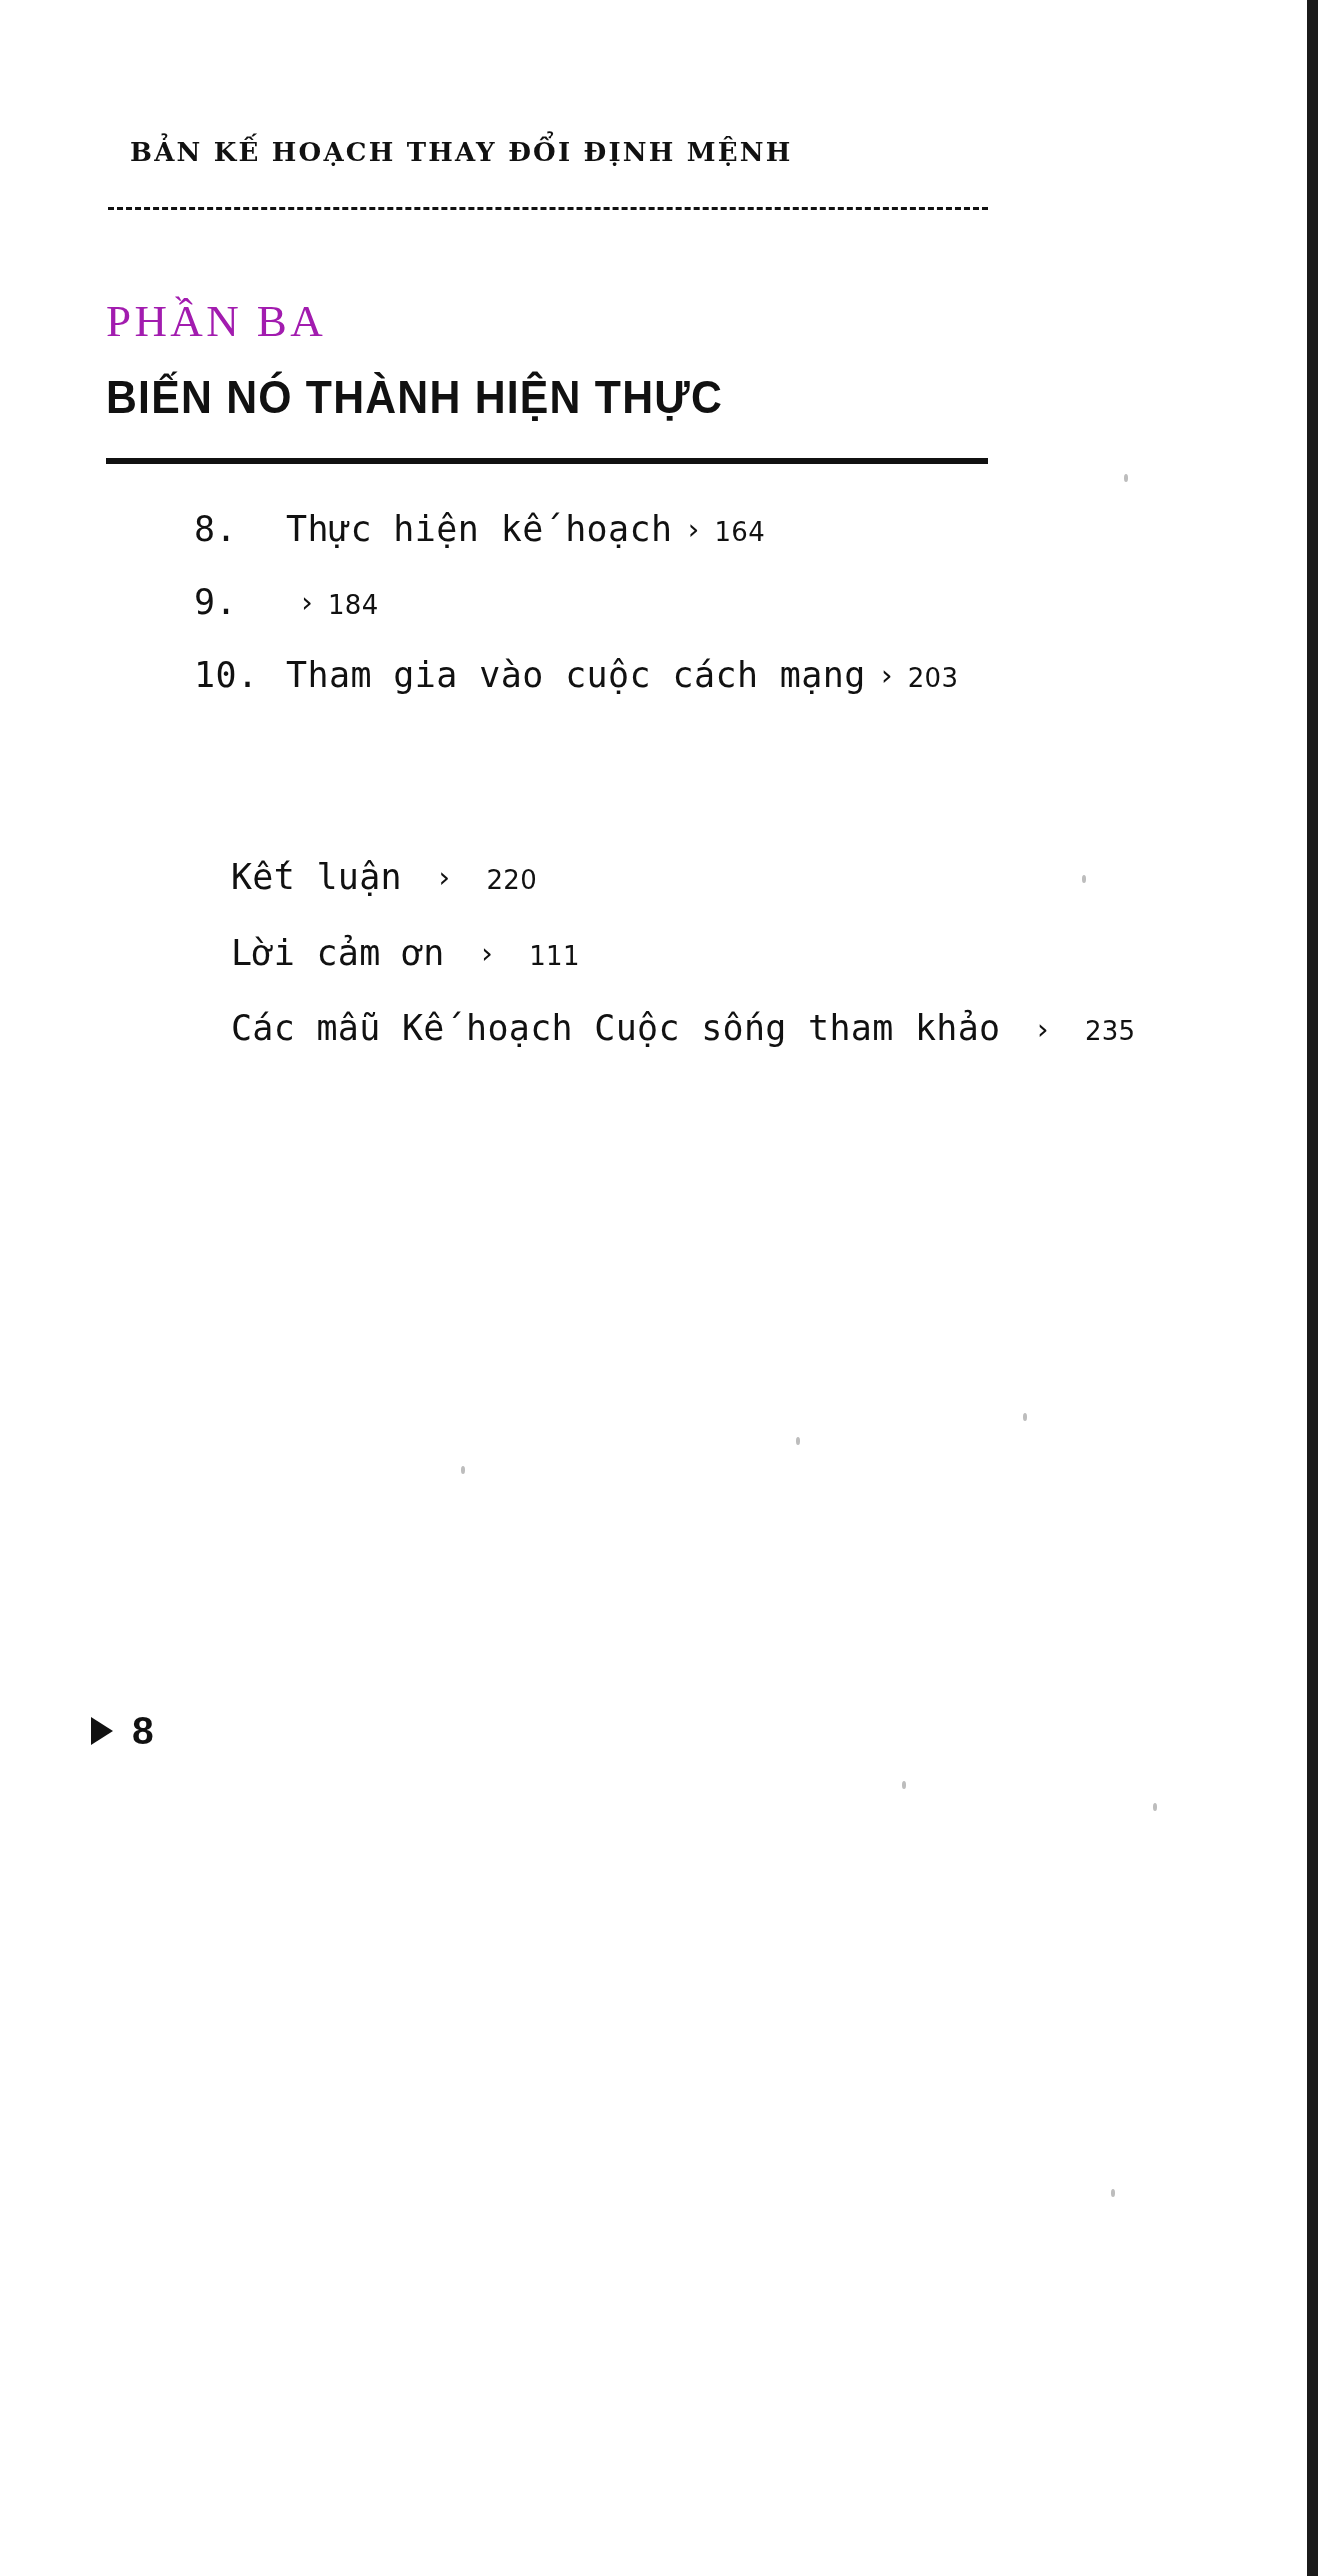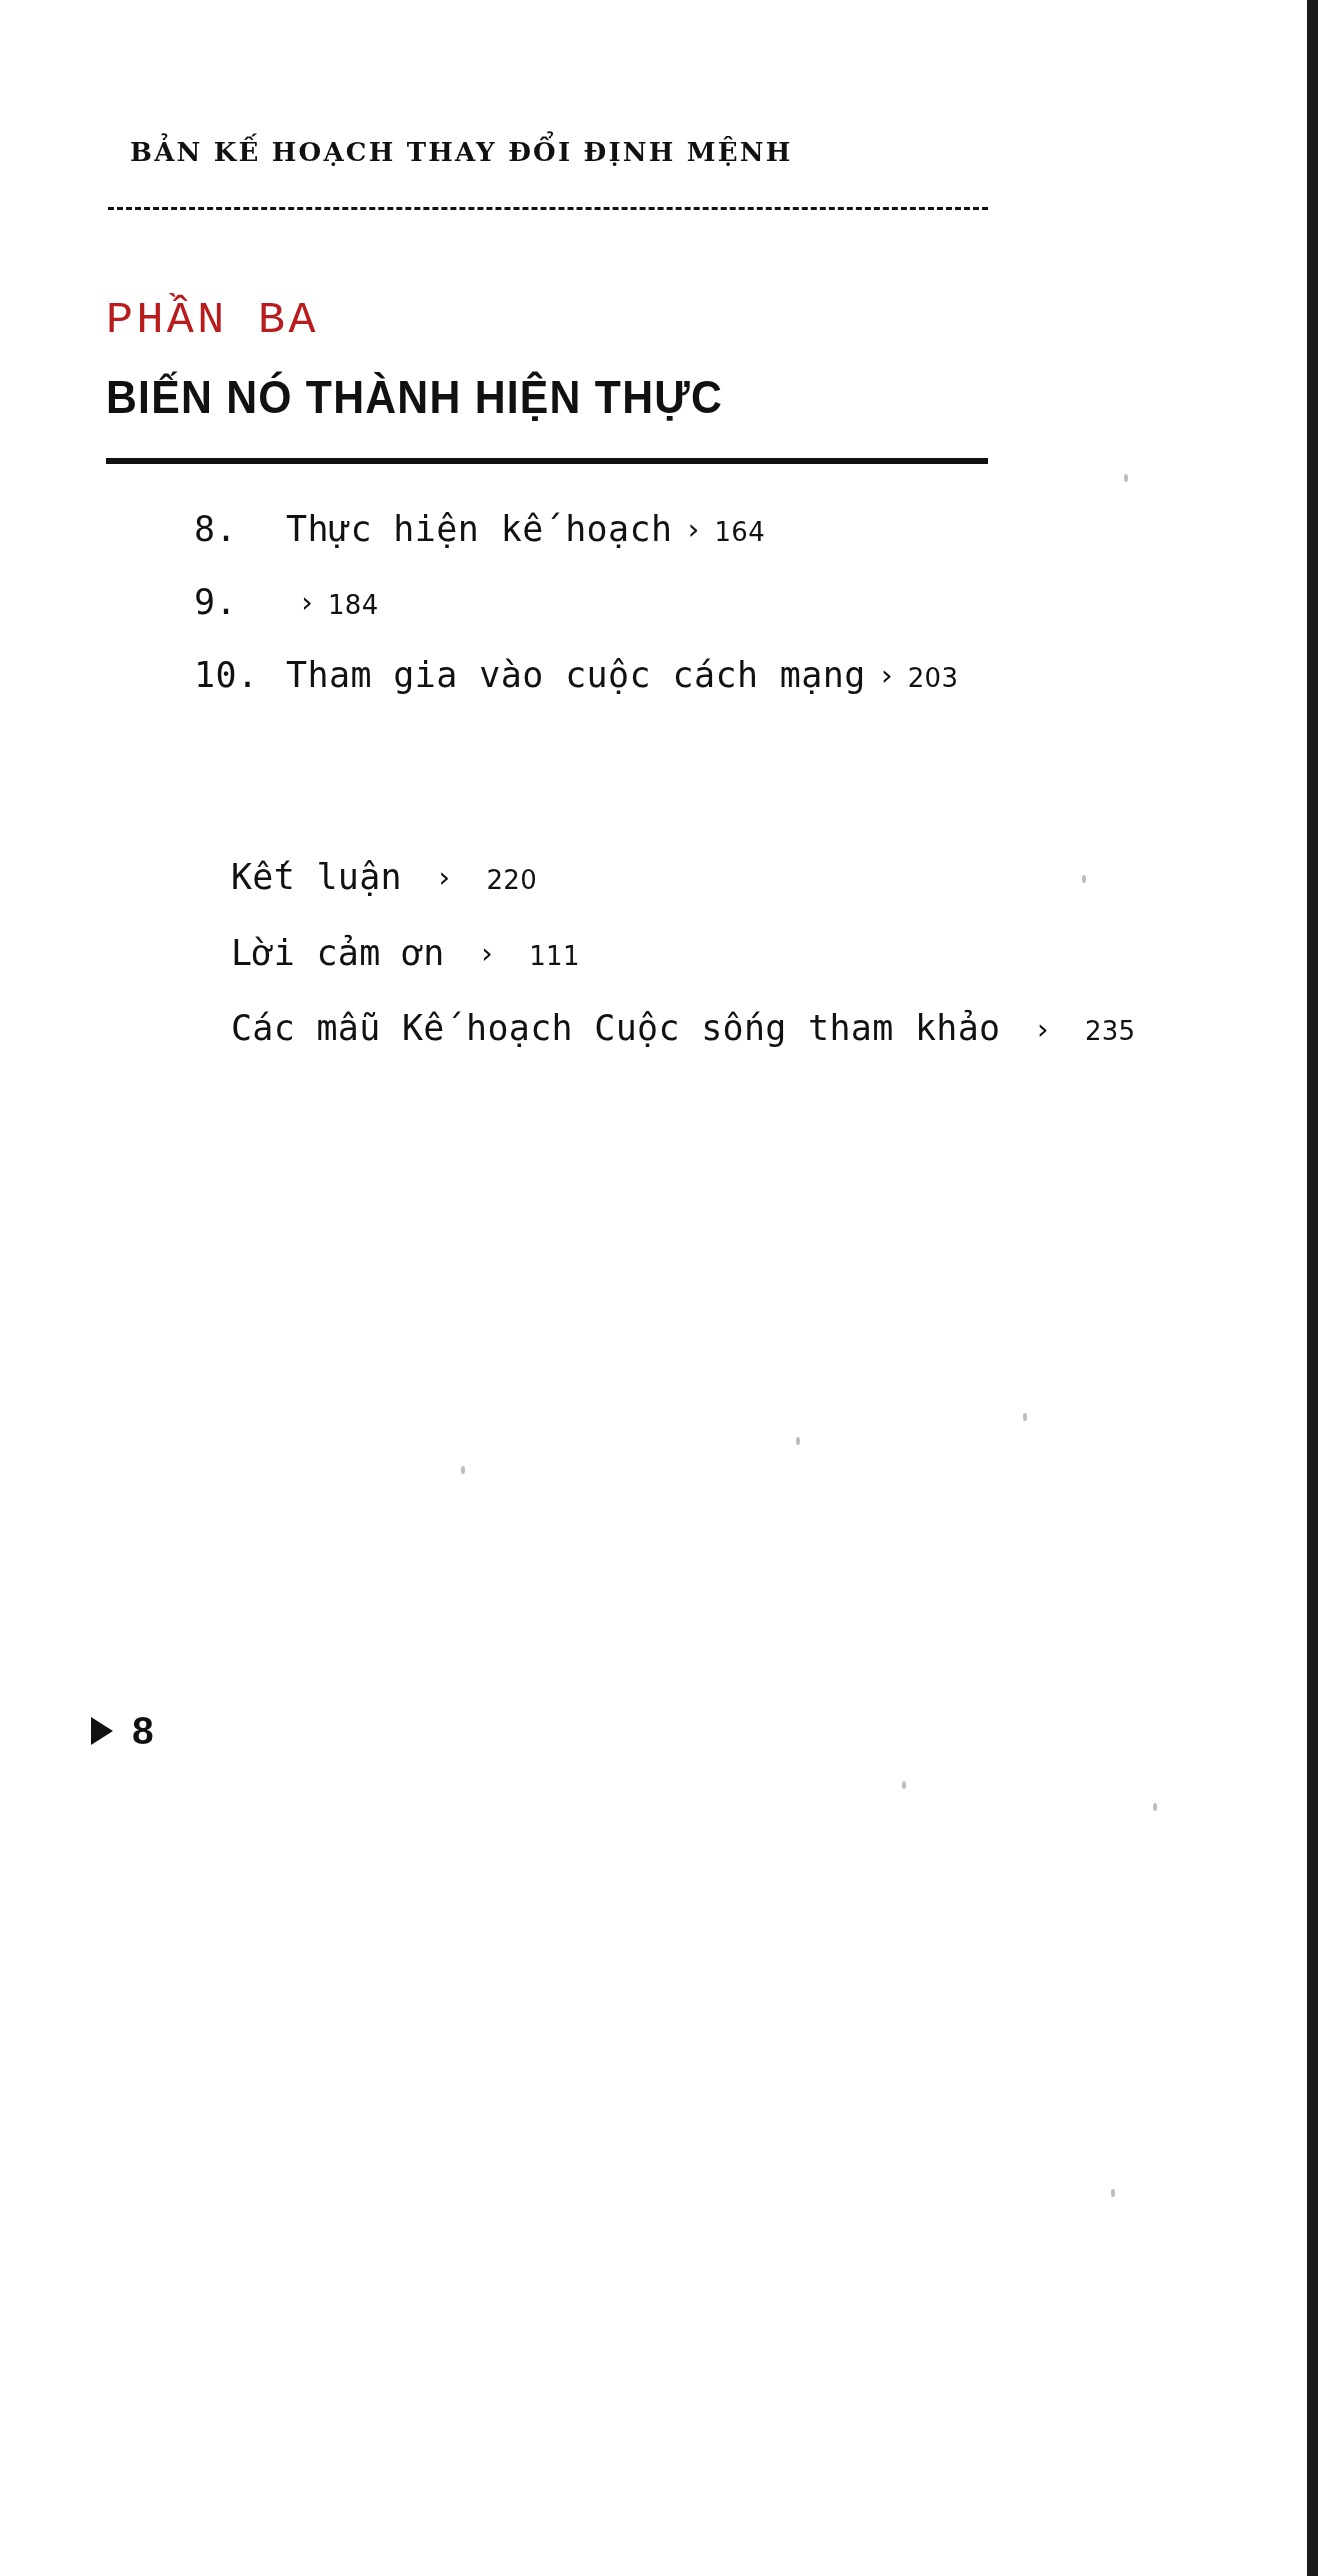--- a/index.html
+++ b/index.html
@@ -62,24 +62,24 @@
     width: 880px;
     height: 0;
     border-top: 3.4px dashed #111;
   }
 
   
   .part-label {
     position: absolute;
     left: 106px;
     top: 295px;
-    font-family: Liberation Mono, monospace;
+    font-family: Liberation Serif, serif;
     font-size: 45px;
     letter-spacing: 3.4px;
-    color: #b91c1c;
+    color: #a21caf;
     font-weight: 400;
   }
   .part-title {
     position: absolute;
     left: 106px;
     top: 370px;
     font-family: "Liberation Sans", sans-serif;
     font-weight: 700;
     font-size: 46px;
     letter-spacing: 1.3px;

